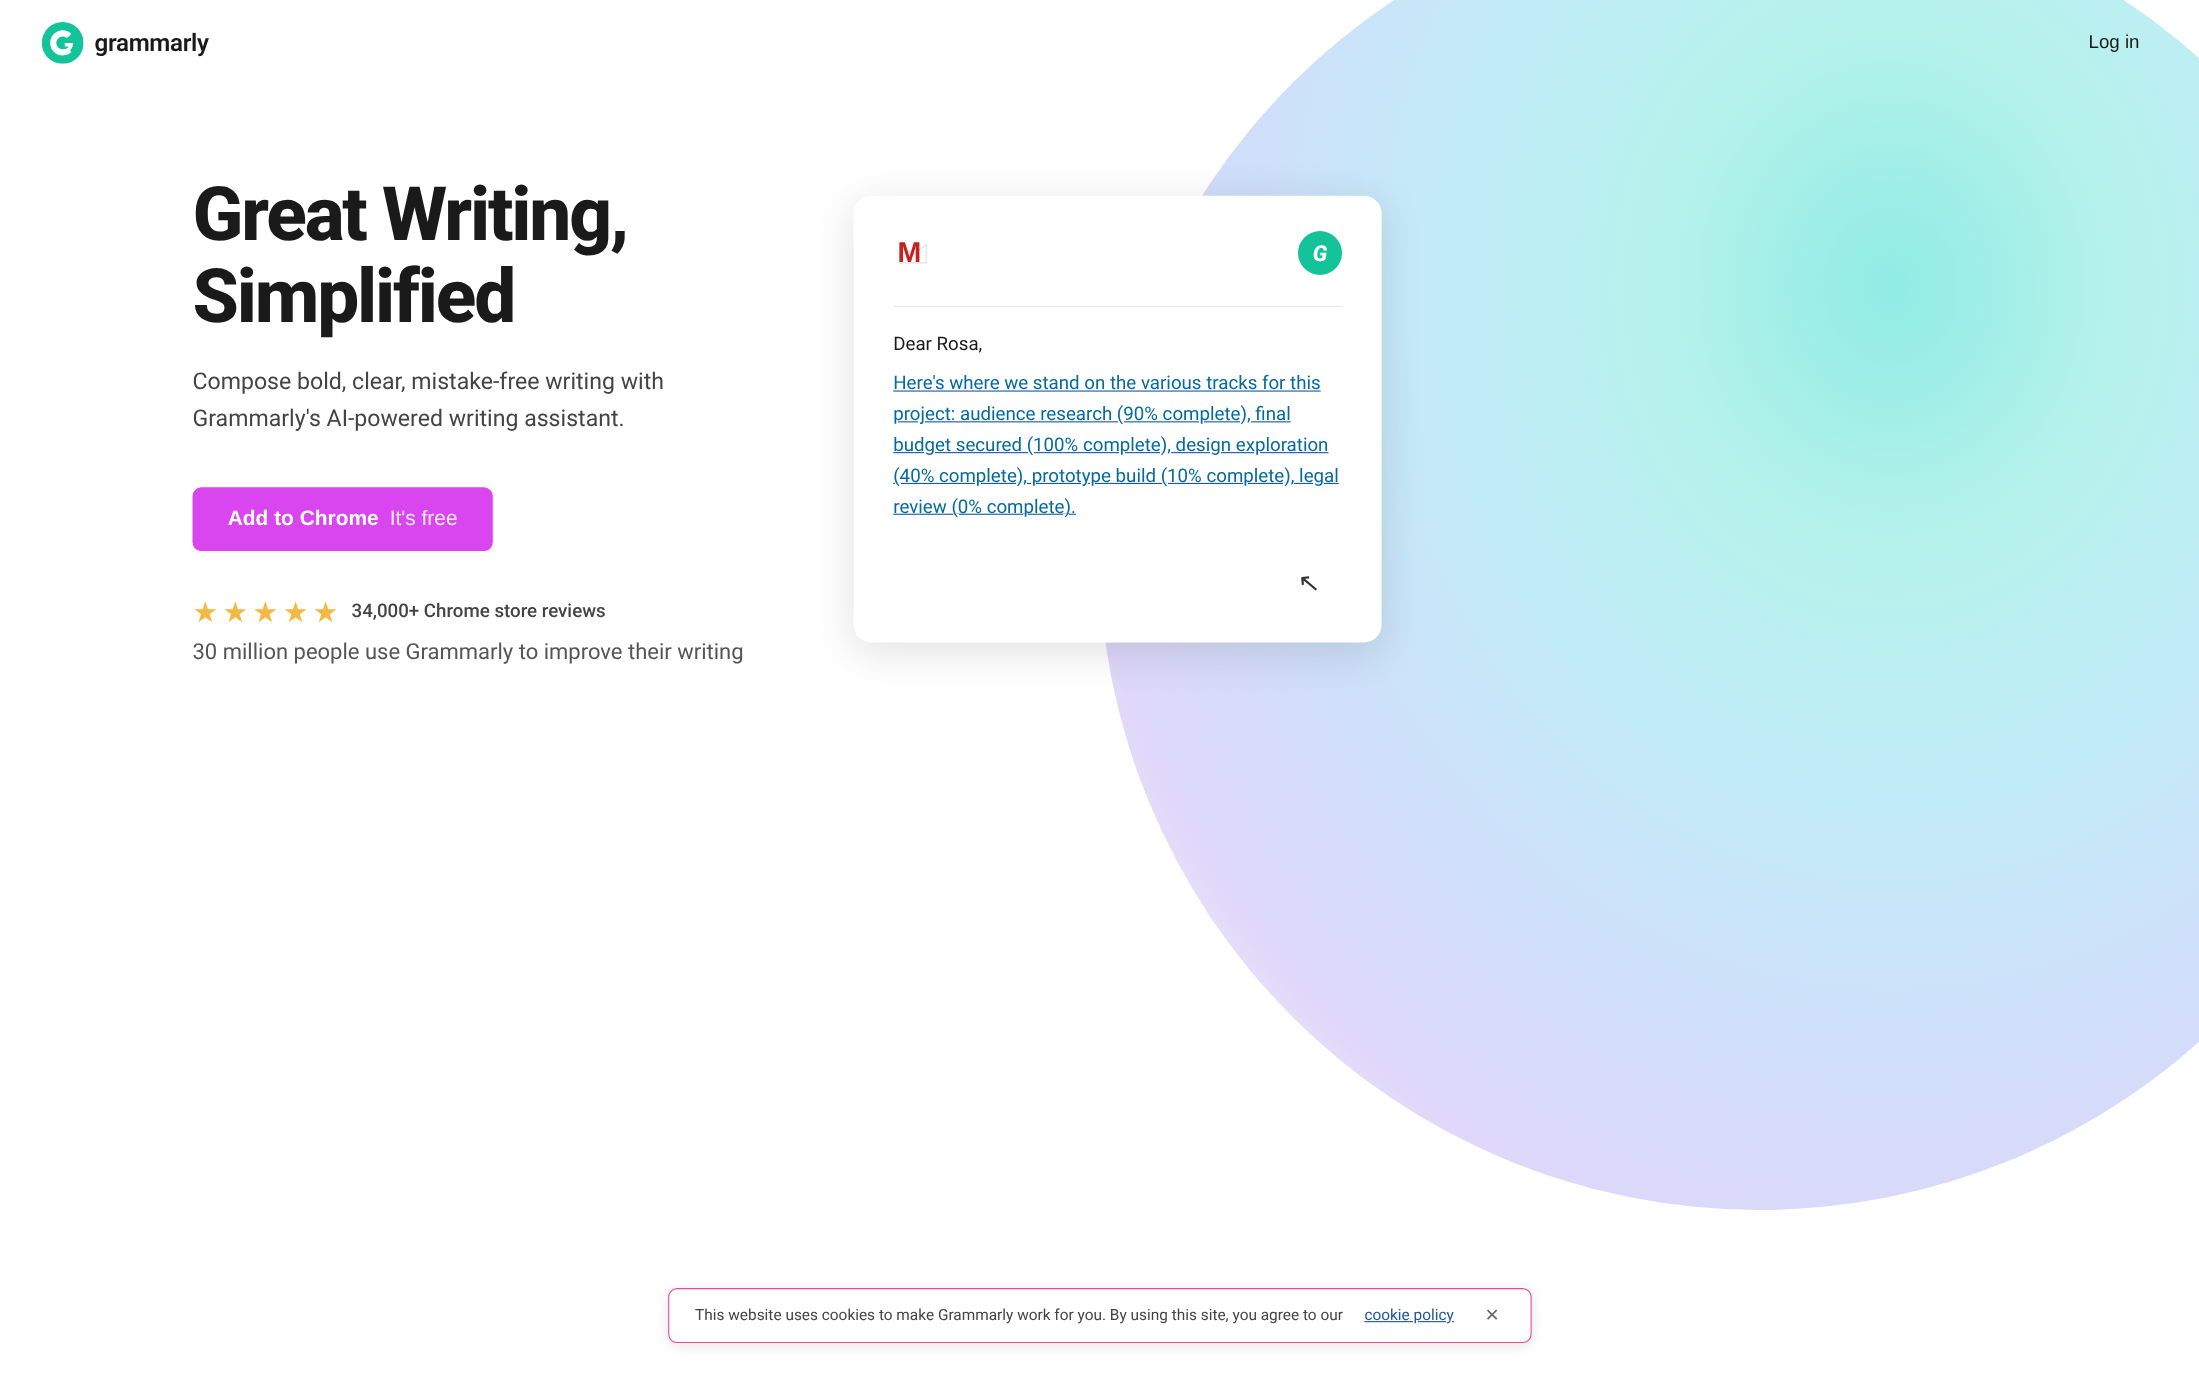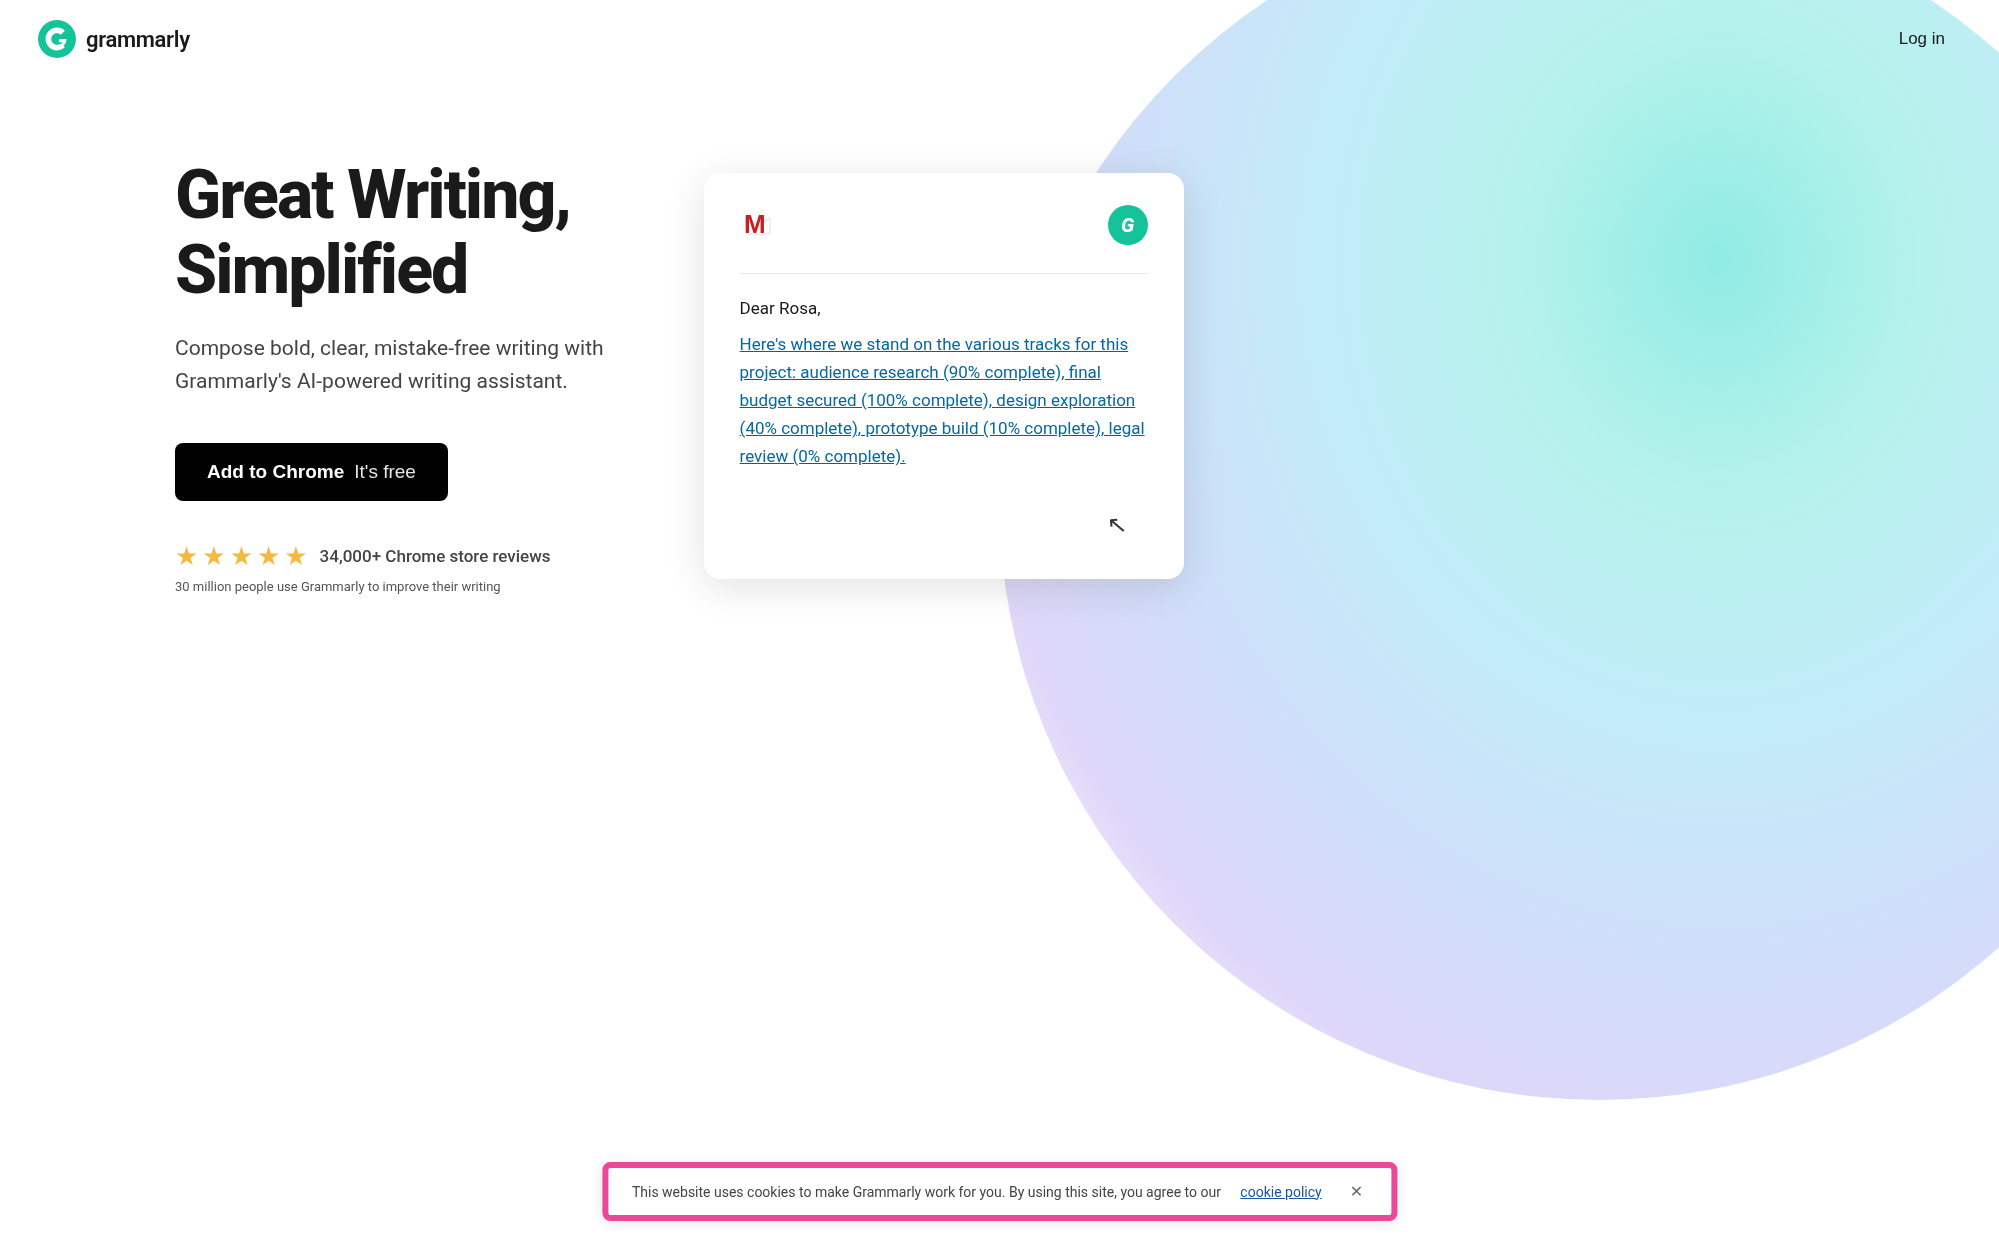--- a/index.html
+++ b/index.html
@@ -99,21 +99,21 @@
       color: #444444;
       line-height: 1.6;
       margin-bottom: 44px;
       font-weight: 400;
     }
 
     .cta-button {
       display: inline-flex;
       align-items: center;
       gap: 10px;
-      background: #000000;
+      background: #d946ef;
       color: #ffffff;
       border: none;
       border-radius: 8px;
       padding: 18px 32px;
       font-size: 19px;
       font-weight: 600;
       cursor: pointer;
       margin-bottom: 40px;
       transition: background 0.2s;
     }
@@ -150,21 +150,21 @@
     }
 
     .reviews-count {
       font-size: 17px;
       color: #444;
       font-weight: 500;
       text-align: right;
     }
 
     .users-text {
-      font-size: 13px;
+      font-size: 20px;
       color: #555;
     }
 
     
     .right-side {
       flex: 0 0 auto;
     }
 
     .email-card {
       background: #ffffff;
@@ -241,21 +241,21 @@
       transform: rotate(-5deg);
     }
 
     
     .cookie-banner {
       position: fixed;
       bottom: 28px;
       left: 50%;
       transform: translateX(-50%);
       background: #ffffff;
-      border: 6px solid #ec4899;
+      border: 1px solid #ec4899;
       border-radius: 8px;
       padding: 14px 24px;
       display: flex;
       align-items: center;
       gap: 8px;
       font-size: 14px;
       color: #444;
       box-shadow: 0 2px 12px rgba(0,0,0,0.1);
       z-index: 100;
       white-space: nowrap;

